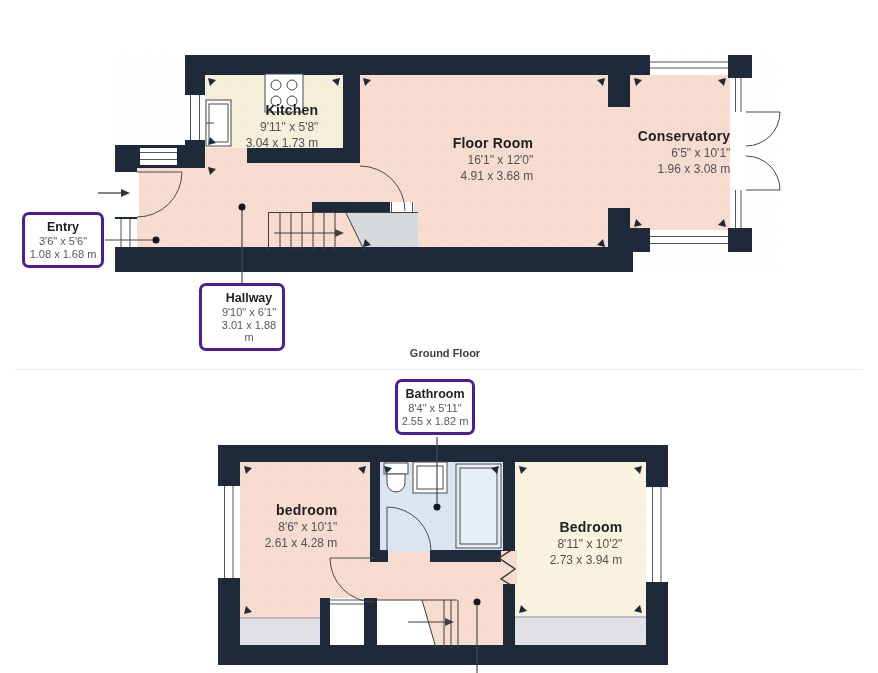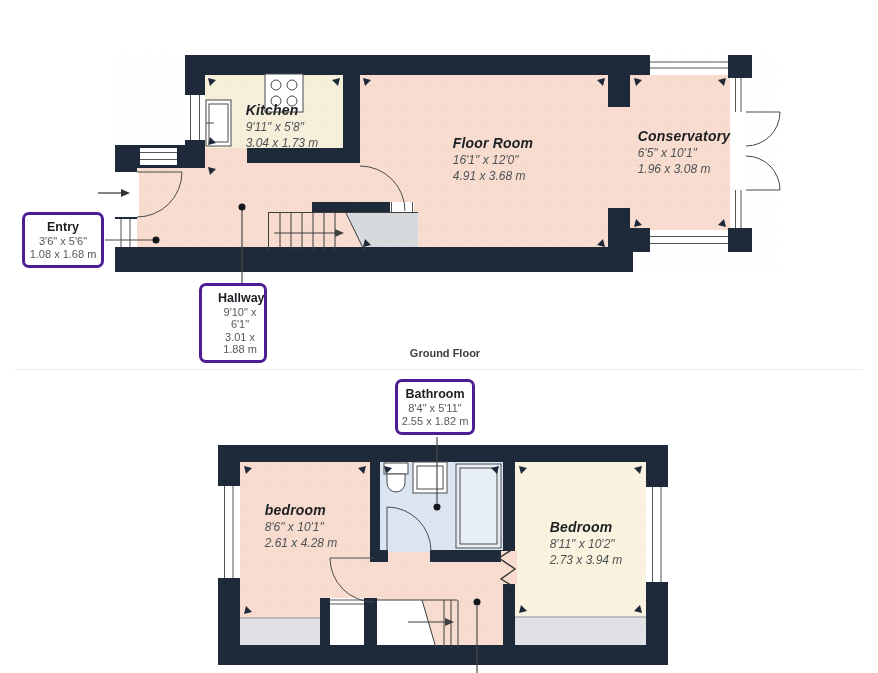--- a/index.html
+++ b/index.html
@@ -1,19 +1,19 @@
 <!DOCTYPE html>
 <html><head>
 <meta charset="utf-8">
 <style>
   html,body{margin:0;padding:0;background:#fff;}
   .stage{position:relative;width:878px;height:673px;background:#ffffff;overflow:hidden;
          font-family:"Liberation Sans", sans-serif;}
   .stage svg{position:absolute;left:0;top:0;}
-  .room-label{position:absolute;transform:translateX(-50%);text-align:left;pointer-events:none;white-space:nowrap;font-style:italic;}
+  .room-label{position:absolute;transform:translateX(-50%);text-align:right;pointer-events:none;white-space:nowrap;}
   .room-label .rl-name{font-size:14px;font-weight:700;color:#1c1f23;letter-spacing:.2px;}
   .room-label .rl-imp,.room-label .rl-met{font-size:12px;color:#4f5357;margin-top:2px;}
   .callout{position:absolute;background:#fff;border:3px solid #4c1d95;border-radius:7px;
            text-align:center;padding:5px 2px;box-sizing:border-box;}
   .callout .rl-name{font-size:12.5px;font-weight:700;color:#1c1f23;}
   .callout .rl-imp,.callout .rl-met{font-size:11px;color:#55595d;margin-top:1px;}
   .floor-caption{position:absolute;transform:translateX(-50%);font-size:11px;font-weight:700;color:#3c4043;}
   .divider{position:absolute;left:15px;top:369px;width:848px;height:1px;background:#ededed;}
 </style>
 </head>
@@ -298,21 +298,21 @@
   <div class="rl-imp">6'5" x 10'1"</div>
   <div class="rl-met">1.96 x 3.08 m</div>
 </div>
 
 <div class="callout" style="left:22px;top:212px;width:82px;">
   <div class="rl-name">Entry</div>
   <div class="rl-imp">3'6" x 5'6"</div>
   <div class="rl-met">1.08 x 1.68 m</div>
 </div>
 
-<div class="callout" style="left:199px;top:283px;width:68px;padding-left:16px;">
+<div class="callout" style="left:199px;top:283px;width:86px;padding-left:16px;">
   <div class="rl-name">Hallway</div>
   <div class="rl-imp">9'10" x 6'1"</div>
   <div class="rl-met">3.01 x 1.88 m</div>
 </div>
 
 <div class="floor-caption" style="left:445px;top:347px;">Ground Floor</div>
 <div class="divider"></div>
 
 <div class="callout" style="left:395px;top:379px;width:80px;">
   <div class="rl-name">Bathroom</div>

